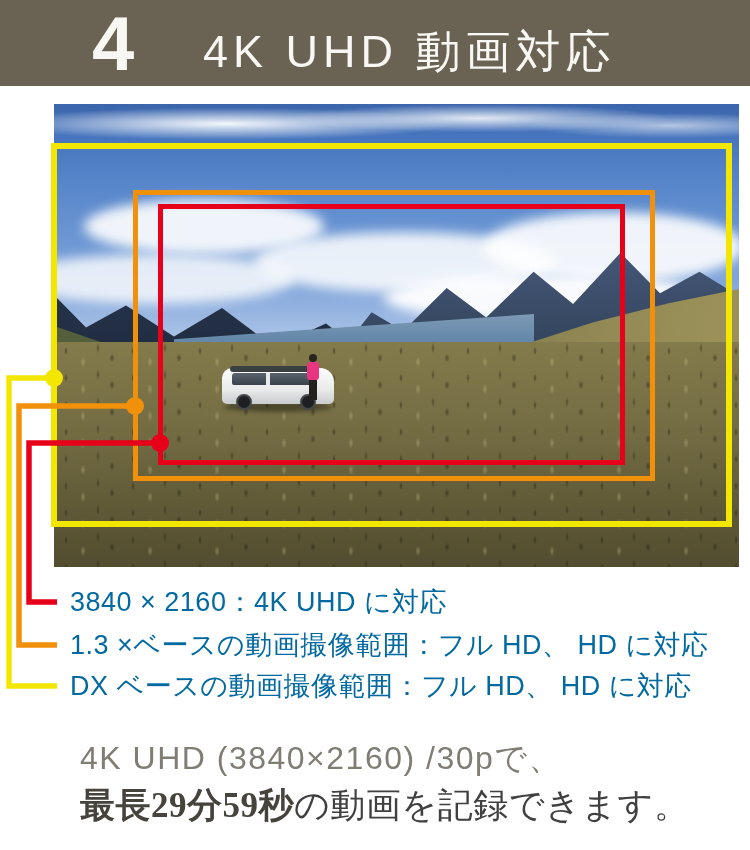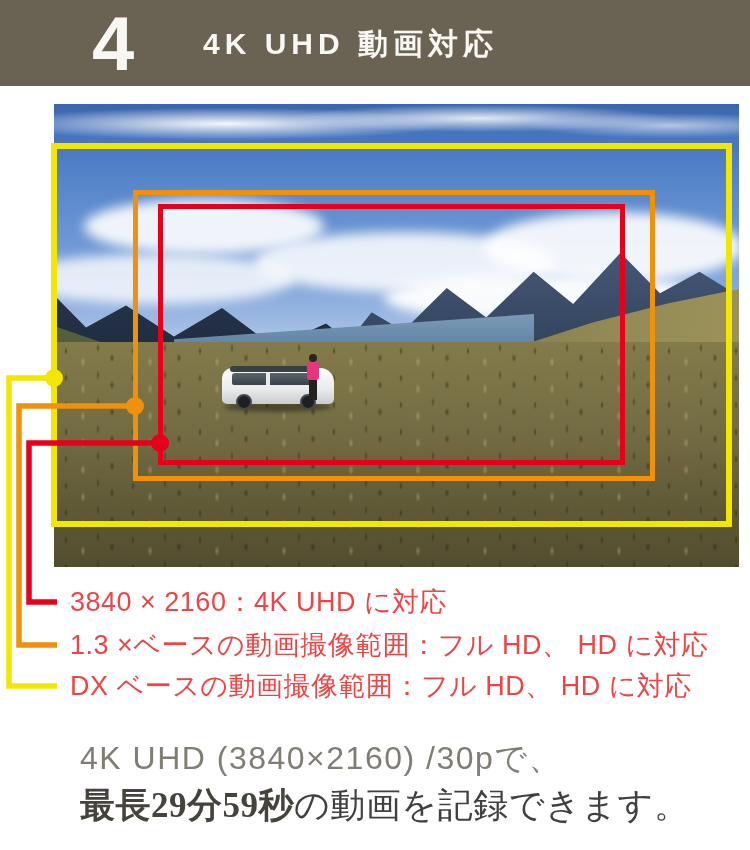--- a/index.html
+++ b/index.html
@@ -9,21 +9,21 @@
   }
   
   .header{
     position:absolute;left:0;top:0;width:750px;height:86px;background:#6a6252;
     display:flex;align-items:center;
   }
   .header-number{
     position:absolute;left:92px;top:2px;color:#f8f7f3;font-size:76px;font-weight:700;line-height:84px;
   }
   .header-title{
-    position:absolute;left:203px;top:0;color:#f8f7f3;font-size:30px;font-weight:700;line-height:88px;letter-spacing:5px;
+    position:absolute;left:203px;top:8px;color:#f8f7f3;font-size:45px;font-weight:400;line-height:88px;letter-spacing:5px;
   }
   
   .photo{
     position:absolute;left:54px;top:104px;width:685px;height:463px;overflow:hidden;
     background:linear-gradient(#3c65ab 0%,#4573bc 6%,#5584c9 16%,#6e98d4 30%,#8cadde 42%,#a9c2e6 50%,#b7cbe8 56%);
   }
   .photo *{position:absolute;}
   .cloud-band{left:0;top:0;width:100%;height:36px;
     background:
       radial-gradient(ellipse 45% 60% at 25% 55%, rgba(255,255,255,.95), rgba(255,255,255,0) 75%),
@@ -78,21 +78,21 @@
   .person-torso{left:3px;top:8px;width:12px;height:18px;background:#e8357f;border-radius:3px;}
   .person-legs{left:5px;top:26px;width:8px;height:20px;background:#23221f;}
   
   .rect{position:absolute;box-sizing:border-box;background:transparent;}
   .rect-yellow{left:51px;top:143px;width:681px;height:384px;border:6px solid #f3e600;}
   .rect-orange{left:133px;top:190px;width:522px;height:291px;border:5px solid #f1900a;}
   .rect-red{left:158px;top:204px;width:467px;height:261px;border:5px solid #e60019;}
   
   .overlay{position:absolute;left:0;top:0;width:750px;height:850px;pointer-events:none;}
   
-  .legend-row{position:absolute;left:70px;color:#ef4444;font-size:27px;line-height:32px;white-space:nowrap;letter-spacing:0.5px;}
+  .legend-row{position:absolute;left:70px;color:#0369a1;font-size:27px;line-height:32px;white-space:nowrap;letter-spacing:0.5px;}
   .legend-row.r1{top:586px;}
   .legend-row.r2{top:629px;text-align:center;}
   .legend-row.r3{top:670px;}
   
   .footer-line1{position:absolute;left:80px;top:737px;color:#807d74;font-size:32px;letter-spacing:1.5px;white-space:nowrap;text-align:right;}
   .footer-line2{position:absolute;left:80px;top:782px;font-size:35px;white-space:nowrap;letter-spacing:0.5px;}
   .footer-line2 .bold{color:#45433c;font-weight:700;font-family:Liberation Serif, serif;}
   .footer-line2 .rest{color:#404040;font-weight:400;}
 </style>
 </head>

